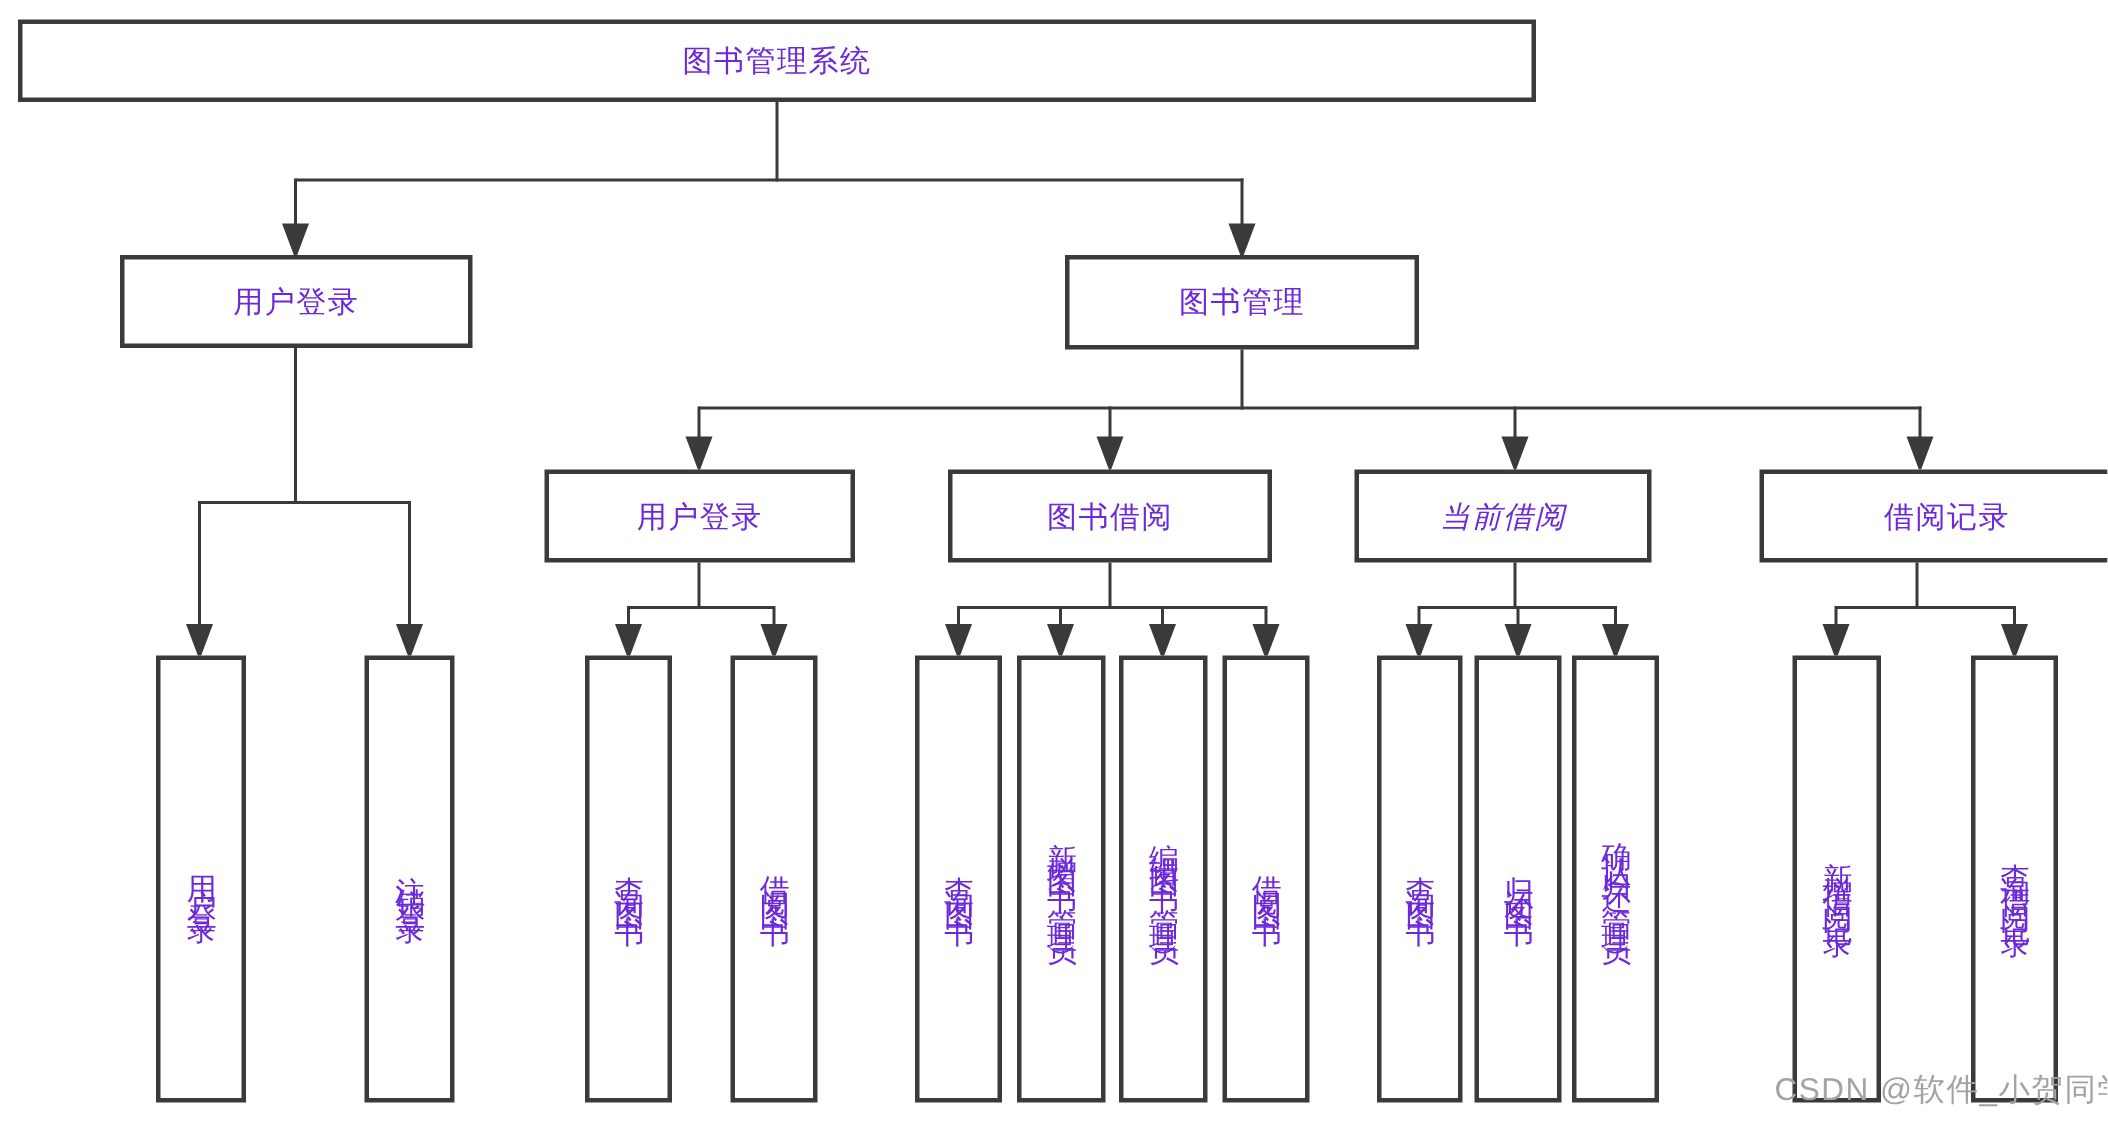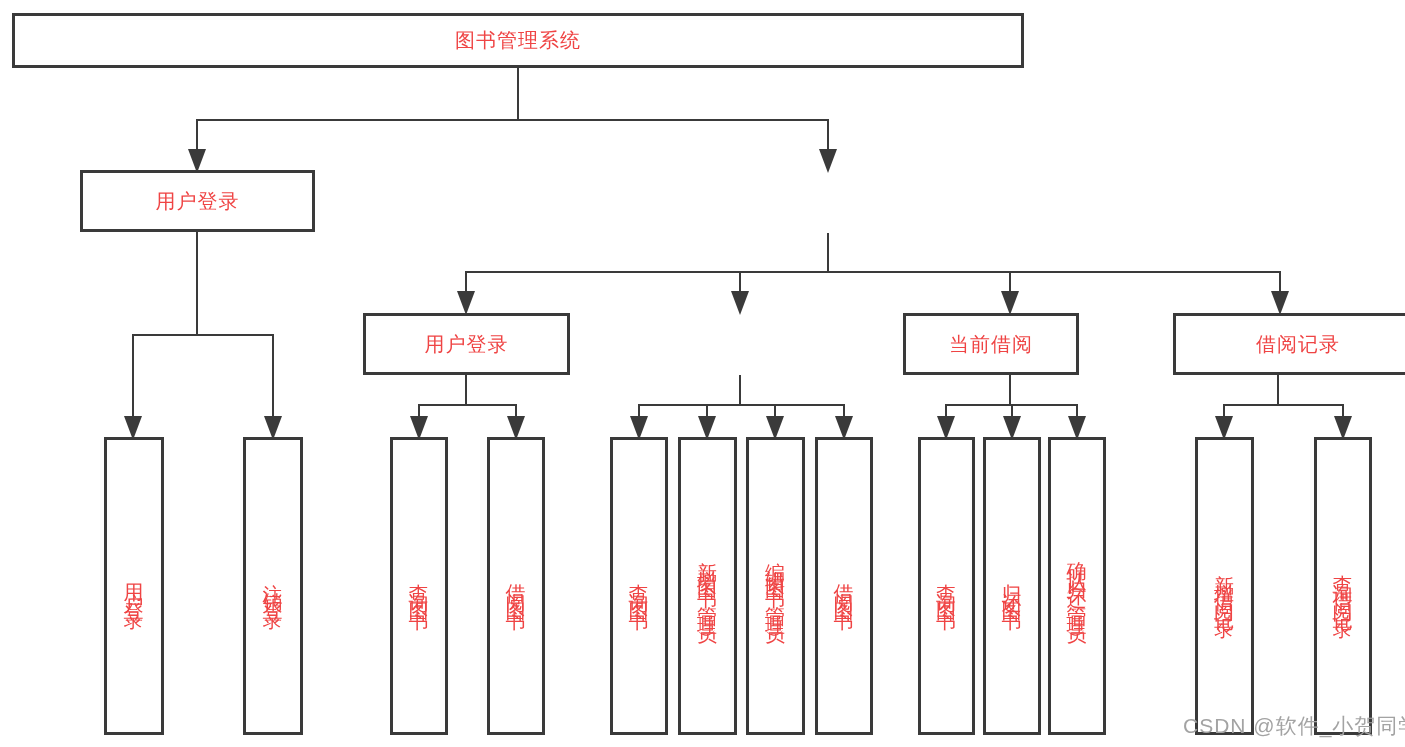--- a/index.html
+++ b/index.html
@@ -17,21 +17,21 @@
   }
   
   .box {
     position: absolute;
     box-sizing: border-box;
     border: 3px solid #3a3a3a;
     background: #ffffff;
     display: flex;
     align-items: center;
     justify-content: center;
-    color: #ef4444;
+    color: #6d28d9;
     font-size: 20px;
     letter-spacing: 1px;
   }
   .box.vert {
     writing-mode: vertical-rl;
     text-orientation: mixed;
     letter-spacing: 9px;
     line-height: 1;
     text-align: center;
   }
@@ -71,20 +71,23 @@
   <div class="vl" style="left:517px; top:68px; width:2px; height:53px;"></div>
   <div class="hl" style="left:197px; top:119px; width:632px; height:2px;"></div>
   <div class="vl" style="left:196px; top:119px; width:2px; height:33px;"></div>
   <div class="ah" style="left:188px; top:149px;"></div>
   <div class="vl" style="left:827px; top:119px; width:2px; height:33px;"></div>
   <div class="ah" style="left:819px; top:149px;"></div>
 
   <div class="box" style="left:80px; top:170px; width:235px; height:62px;">
     <span>用户登录</span>
   </div>
+  <div class="box" style="left:710px; top:170px; width:236px; height:63px;">
+    <span>图书管理</span>
+  </div>
 
   <div class="vl" style="left:196px; top:232px; width:2px; height:104px;"></div>
   <div class="hl" style="left:133px; top:334px; width:141px; height:2px;"></div>
   <div class="vl" style="left:132px; top:334px; width:2px; height:86px;"></div>
   <div class="ah" style="left:124px; top:416px;"></div>
   <div class="vl" style="left:272px; top:334px; width:2px; height:86px;"></div>
   <div class="ah" style="left:264px; top:416px;"></div>
 
   <div class="vl" style="left:827px; top:233px; width:2px; height:40px;"></div>
   <div class="hl" style="left:466px; top:271px; width:815px; height:2px;"></div>
@@ -93,21 +96,24 @@
   <div class="vl" style="left:739px; top:271px; width:2px; height:24px;"></div>
   <div class="ah" style="left:731px; top:291px;"></div>
   <div class="vl" style="left:1009px; top:271px; width:2px; height:24px;"></div>
   <div class="ah" style="left:1001px; top:291px;"></div>
   <div class="vl" style="left:1279px; top:271px; width:2px; height:24px;"></div>
   <div class="ah" style="left:1271px; top:291px;"></div>
 
   <div class="box" style="left:363px; top:313px; width:207px; height:62px;">
     <span>用户登录</span>
   </div>
-  <div class="box" style="left:903px; top:313px; width:176px; height:62px;">
+  <div class="box" style="left:632px; top:313px; width:216px; height:62px;">
+    <span>图书借阅</span>
+  </div>
+  <div class="box" style="left:903px; top:313px; width:198px; height:62px;font-style:italic;">
     <span>当前借阅</span>
   </div>
   <div class="box" style="left:1173px; top:313px; width:250px; height:62px;">
     <span>借阅记录</span>
   </div>
 
   <div class="vl" style="left:465px; top:375px; width:2px; height:31px;"></div>
   <div class="hl" style="left:419px; top:404px; width:97px; height:2px;"></div>
   <div class="vl" style="left:418px; top:404px; width:2px; height:16px;"></div>
   <div class="ah" style="left:410px; top:416px;"></div>

